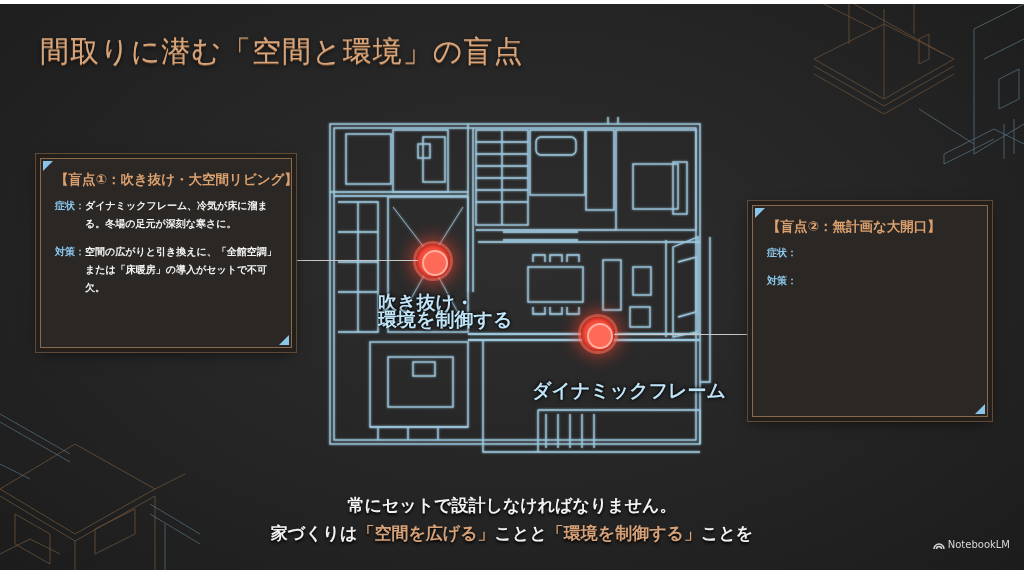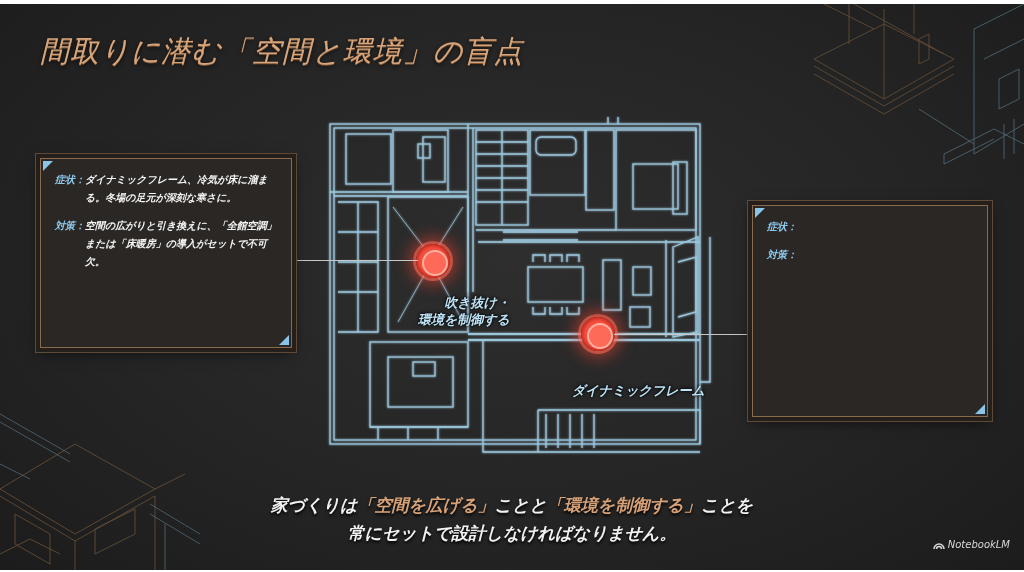--- a/index.html
+++ b/index.html
@@ -2,21 +2,20 @@
 <html><head>
 <meta charset="utf-8">
 <style>
   * { box-sizing: border-box; margin: 0; padding: 0; }
   html, body { width: 1024px; height: 572px; overflow: hidden; background: #ffffff; }
   .slide {
     position: absolute; left: 0; top: 4px; width: 1024px; height: 566px;
     background: radial-gradient(ellipse at 50% 45%, #2e2e2e 0%, #252525 55%, #1c1c1c 100%);
     overflow: hidden;
     font-family: "DejaVu Sans", sans-serif;
-    font-style: italic;
   }
   .deco { position: absolute; }
   .title {
     position: absolute; left: 40px; top: 28px;
     font-family: "DejaVu Serif", serif; font-size: 29px; letter-spacing: 1px;
     color: #d7a57c;
     text-shadow: 0 1px 0 #7a5232, 0 2px 4px rgba(0,0,0,0.8);
   }
   .plan { position: absolute; left: 318px; top: 108px; width: 420px; height: 345px; }
   .card {
@@ -40,24 +39,23 @@
   .hotspot {
     position: absolute; width: 34px; height: 34px; border-radius: 50%;
     background: radial-gradient(circle, #ff7060 0%, #f04a3a 55%, #c4281c 72%, rgba(255,80,60,0.0) 100%);
     box-shadow: 0 0 0 3px rgba(255,110,90,0.55), 0 0 16px 6px rgba(255,70,50,0.55);
   }
   .hotspot::after {
     content: ""; position: absolute; left: 6px; top: 6px; width: 22px; height: 22px; border-radius: 50%;
     background: #ff6a58; border: 2px solid #ffb0a0;
   }
   .plan-label {
-    position: absolute; color: #bfe4f8; font-weight: bold; font-size: 13px; line-height: 17px;
-    text-align: right; text-shadow: 0 0 4px #000, 0 0 2px #000;
+    position: absolute; color: #bfe4f8; font-weight: bold; font-size: 19px; line-height: 17px;
+    text-align: left; text-shadow: 0 0 4px #000, 0 0 2px #000;
     white-space: nowrap;
-    margin-left: 40px;
   }
   .summary {
     position: absolute; left: 0; width: 1024px; top: 487px; text-align: center;
     color: #f2f2f2; font-weight: bold; font-size: 17px; line-height: 28px;
     text-shadow: 0 2px 3px #000;
   }
   .summary .hl { color: #d8a278; }
   .brand {
     position: absolute; right: 14px; bottom: 20px; color: #d8d8d8; font-size: 10px;
     display: flex; align-items: center; gap: 3px;
@@ -176,44 +174,46 @@
   <div class="plan-label" style="left:378px;top:290px">
     <div>吹き抜け・</div>
     <div>環境を制御する</div>
   </div>
   <div class="plan-label" style="left:532px;top:378px">ダイナミックフレーム</div>
 
   <div class="connector" style="left:294px;top:256px;width:124px"></div>
   <div class="connector" style="left:614px;top:330px;width:142px"></div>
 
   <div class="card" style="left:40px;top:154px;width:252px;height:190px">
+    <div class="card-title">【盲点①：吹き抜け・大空間リビング】</div>
     <div class="row">
       <span class="lbl">症状：</span>
       <span class="txt">ダイナミックフレーム、冷気が床に溜まる。冬場の足元が深刻な寒さに。</span>
     </div>
     <div class="row">
       <span class="lbl">対策：</span>
       <span class="txt">空間の広がりと引き換えに、「全館空調」または「床暖房」の導入がセットで不可欠。</span>
     </div>
   </div>
 
   <div class="card" style="left:752px;top:201px;width:236px;height:212px">
+    <div class="card-title">【盲点②：無計画な大開口】</div>
     <div class="row">
       <span class="lbl">症状：</span>
     </div>
     <div class="row">
       <span class="lbl">対策：</span>
     </div>
   </div>
 
   <div class="summary">
+    <div>常にセットで設計しなければなりません。</div>
     <div>
       <span>家づくりは</span><span class="hl">「空間を広げる」</span><span>ことと</span><span class="hl">「環境を制御する」</span><span>ことを</span>
     </div>
-    <div>常にセットで設計しなければなりません。</div>
   </div>
 
   <div class="brand">
     <svg width="12" height="9" viewBox="0 0 12 9">
       <path d="M1 9 A5 5 0 0 1 11 9" fill="none" stroke="#d8d8d8" stroke-width="1.5"></path>
       <path d="M3.5 9 A2.5 2.5 0 0 1 8.5 9" fill="none" stroke="#d8d8d8" stroke-width="1.5"></path>
     </svg>
     <span>NotebookLM</span>
   </div>
 </div>

